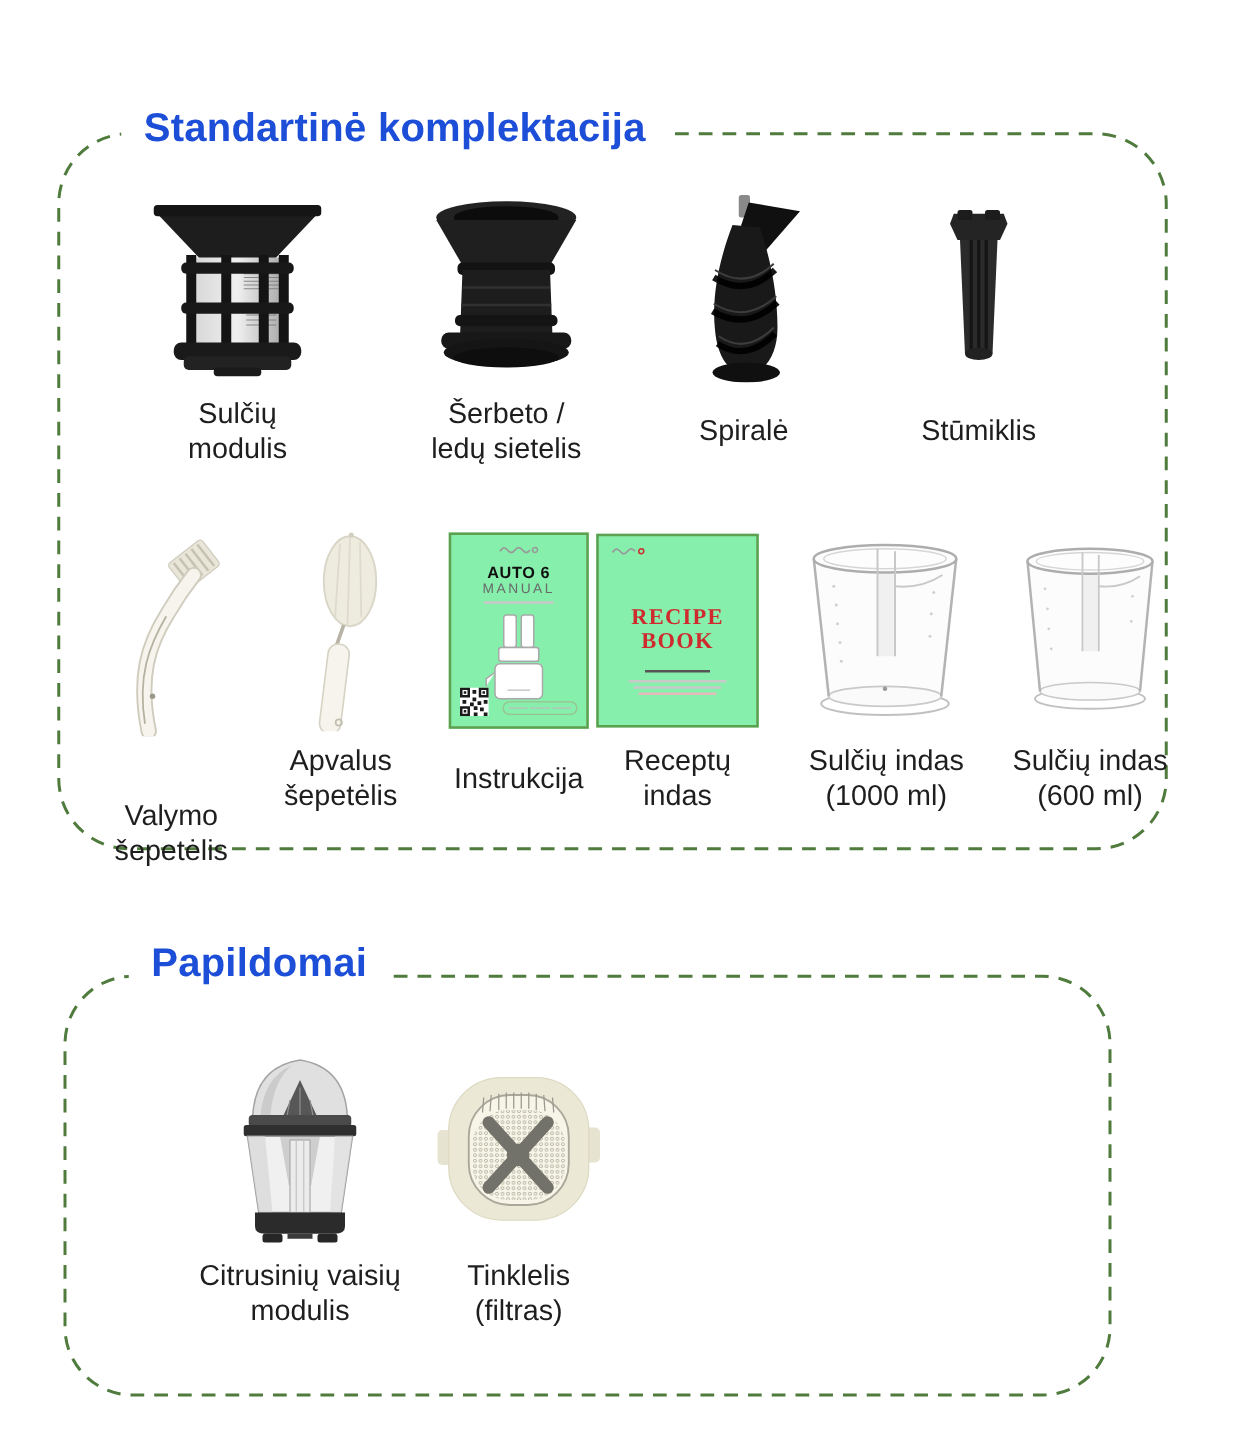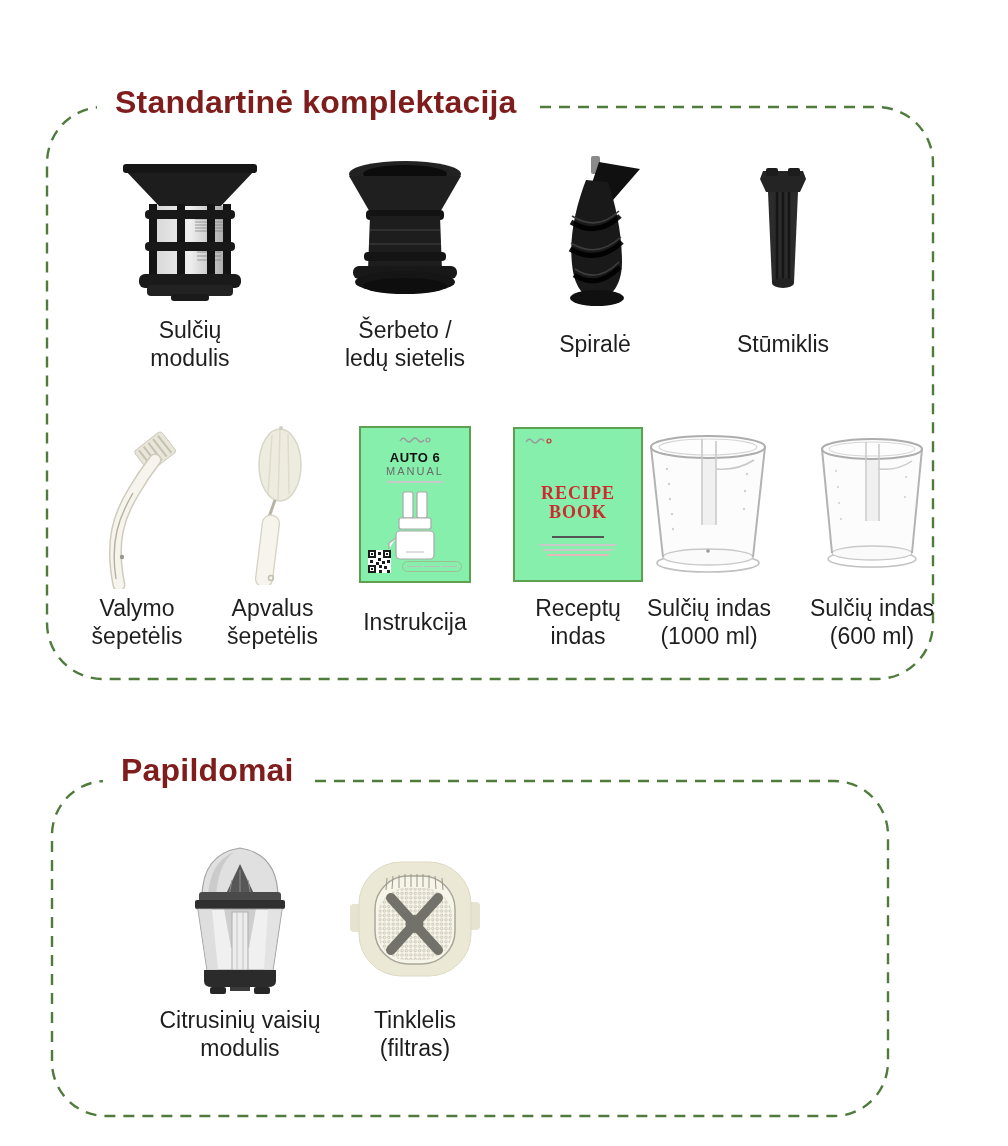--- a/index.html
+++ b/index.html
@@ -1,20 +1,20 @@
 <!DOCTYPE html>
 <html><head>
 <meta charset="utf-8">
 <style>
   html,body{margin:0;padding:0;background:#ffffff;}
   #page{position:relative;width:1008px;height:1146px;background:#ffffff;overflow:hidden;
         font-family:"Liberation Sans",sans-serif;color:#1f1f1f;}
   .border-svg{position:absolute;pointer-events:none;}
   .section-title{position:absolute;background:#ffffff;padding:0 18px;
-        font-size:32px;font-weight:bold;color:#7f1d1d;letter-spacing:.2px;white-space:nowrap;}
+        font-size:32px;font-weight:bold;color:#1d4ed8;letter-spacing:.2px;white-space:nowrap;}
   .item{position:absolute;display:flex;flex-direction:column;align-items:center;}
   .imgbox{display:flex;align-items:center;justify-content:center;width:100%;}
   .row1 .imgbox{height:164px;}
   .row2 .imgbox{height:172px;}
   .row3 .imgbox{height:162px;}
   .caption{height:64px;display:flex;flex-direction:column;justify-content:center;
         align-items:center;text-align:center;font-size:23px;line-height:1.22;color:#1e1e1e;}
   .caption span{display:block;white-space:nowrap;}
   
   .doc{background:#86efac;border:2px solid #5fa050;position:relative;box-sizing:border-box;}
@@ -157,21 +157,21 @@
         </g>
         <ellipse cx="30" cy="118" rx="11" ry="5" fill="#222222"></ellipse>
       </svg>
     </div>
     <div class="caption">
       <span>Stūmiklis</span>
       <span></span>
     </div>
   </div>
 
-  <div class="item row2" style="left:72px;top:418px;width:130px;">
+  <div class="item row2" style="left:72px;top:418px;width:130px;gap:44px;">
     <div class="imgbox">
       <svg width="96" height="170" viewBox="0 0 96 170">
         <g transform="rotate(-38 66 34)">
           <rect x="50" y="20" width="34" height="26" rx="3" fill="#e9e6d9" stroke="#cfccbe" stroke-width="1"></rect>
           <g stroke="#c5c2b2" stroke-width="2">
             <line x1="55" y1="22" x2="55" y2="44"></line>
               <line x1="61" y1="22" x2="61" y2="44"></line>
             <line x1="67" y1="22" x2="67" y2="44"></line>
               <line x1="73" y1="22" x2="73" y2="44"></line>
             <line x1="79" y1="22" x2="79" y2="44"></line>
@@ -264,21 +264,21 @@
             <i></i>
           </div>
       </div>
     </div>
     <div class="caption">
       <span>Instrukcija</span>
       <span></span>
     </div>
   </div>
 
-  <div class="item row2" style="left:508px;top:418px;width:140px;justify-content:space-between;">
+  <div class="item row2" style="left:472px;top:418px;width:140px;justify-content:space-between;">
     <div class="imgbox">
       <div class="doc recipe">
         <svg class="logo" width="30" height="9" viewBox="0 0 30 9">
           <path d="M2 6 Q5 1 8 5 T14 5 T20 5" fill="none" stroke="#9a9a9a" stroke-width="1.4"></path>
           <circle cx="25" cy="5" r="2" fill="none" stroke="#cf2b2f" stroke-width="1.2"></circle>
         </svg>
         <div class="recipe-title">
           <span>RECIPE</span><br>
           <span>BOOK</span>
         </div>

